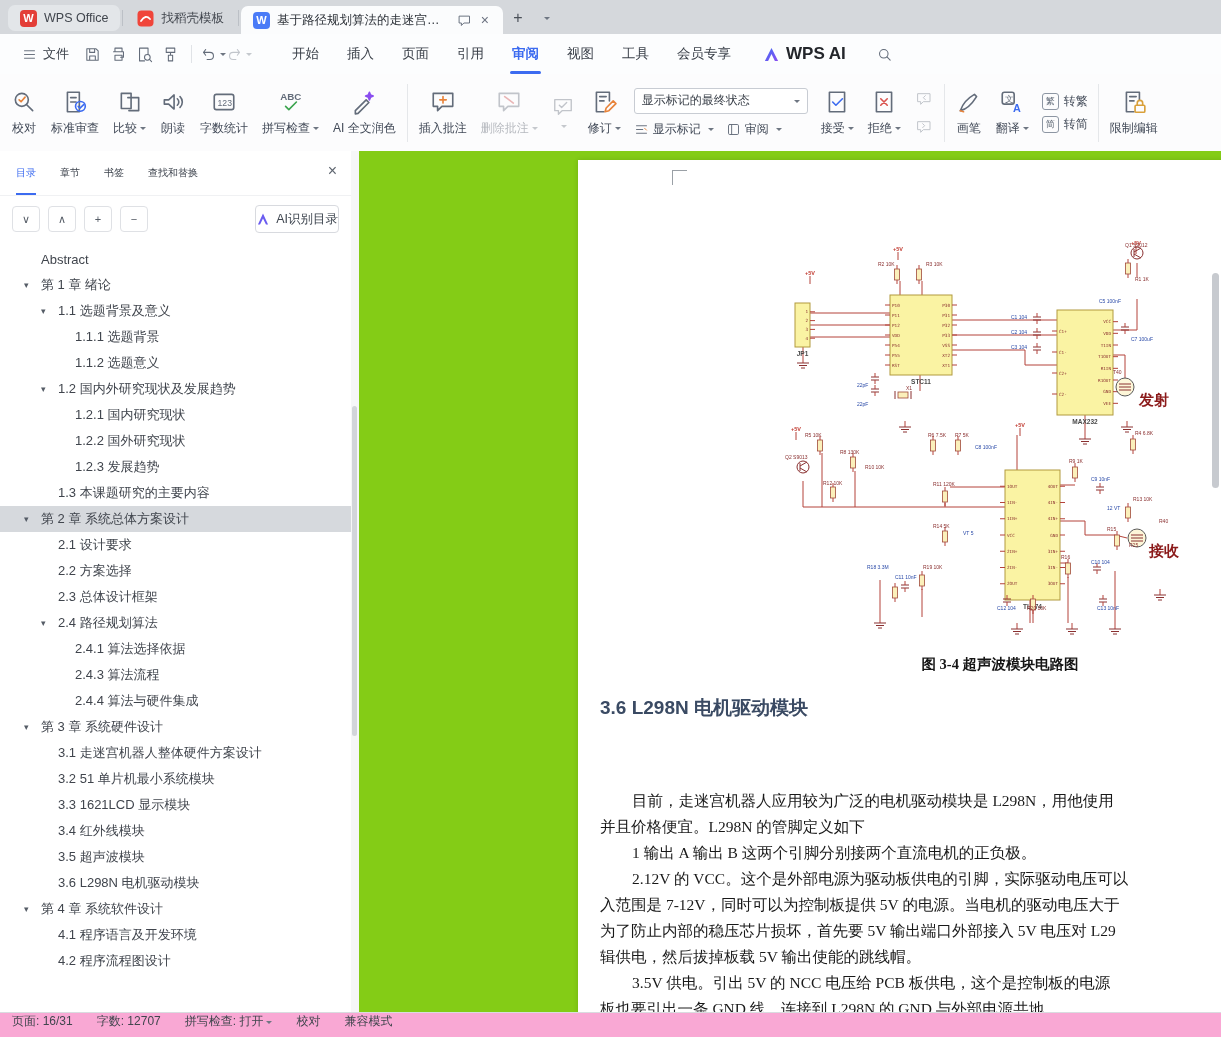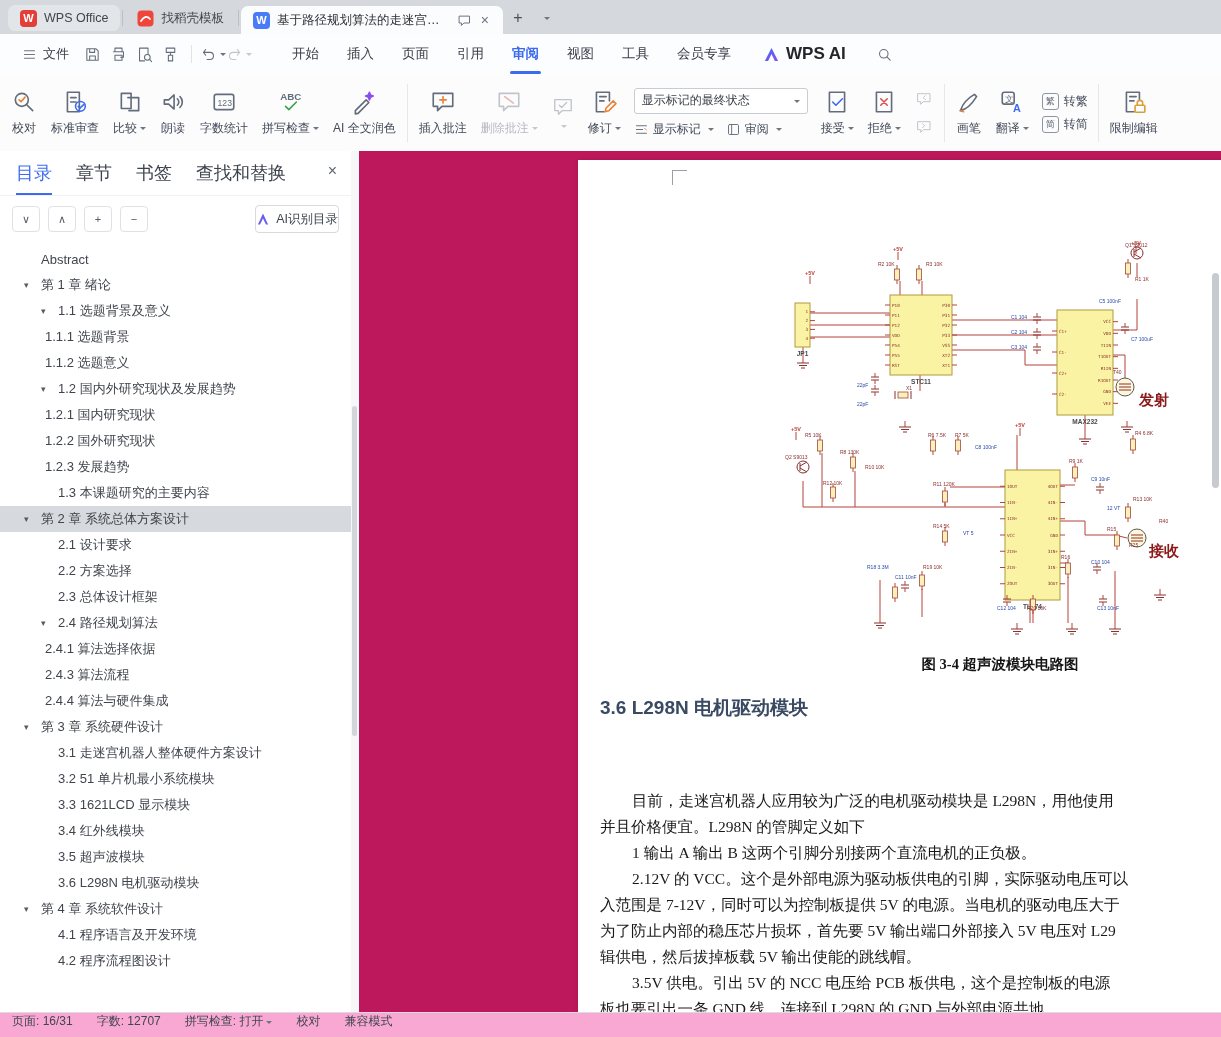--- a/index.html
+++ b/index.html
@@ -51,39 +51,39 @@
   .rb-mini{width:24px;height:22px;display:flex;align-items:center;justify-content:center;border-radius:3px;cursor:pointer;}
   .tt-col{display:flex;flex-direction:column;gap:6px;margin:0 6px;flex:none;}
   .tt-row{display:flex;align-items:center;gap:5px;font-size:12px;color:#414957;cursor:pointer;white-space:nowrap;}
   .cbox{width:15px;height:15px;border:1px solid #8d96a3;border-radius:3px;font-size:9px;display:flex;align-items:center;justify-content:center;color:#5a6472;}
 
   
   .sidebar{position:absolute;top:151px;left:0;width:351px;bottom:24px;background:#fff;overflow:hidden;}
   .sb-scrollbar{position:absolute;top:151px;left:351px;width:8px;bottom:24px;background:#f6f7f8;border-right:1px solid #e2e4e8;}
   .sb-scrollbar .thumb{position:absolute;left:1px;width:5px;top:255px;height:330px;background:#d2d5da;border-radius:3px;}
   .sb-tabs{height:44px;display:flex;align-items:center;gap:24px;padding:0 16px;position:relative;border-bottom:1px solid #f0f1f3;}
-  .sb-tab{font-size:18px;color:#3d434d;cursor:pointer;height:44px;line-height:44px;}
+  .sb-tab{font-size:10px;color:#3d434d;cursor:pointer;height:44px;line-height:44px;}
   .sb-tab.active{color:#3c6bf0;box-shadow:inset 0 -2px 0 #3c6bf0;}
   .sb-close{position:absolute;right:14px;top:11px;font-size:16px;color:#5f6670;cursor:pointer;}
   .sb-tools{height:46px;display:flex;align-items:center;gap:8px;padding:0 12px;}
   .sq{width:26px;height:24px;border:1px solid #dfe1e5;border-radius:4px;background:#fff;display:flex;align-items:center;justify-content:center;
       font-size:11px;color:#555c66;cursor:pointer;}
   .ai-btn{margin-left:auto;height:26px;border:1px solid #d8dadf;border-radius:4px;display:flex;align-items:center;gap:6px;
           padding:0 0;font-size:12.5px;color:#3f4650;cursor:pointer;background:#fff;}
   .toc{position:absolute;top:95px;left:0;right:0;bottom:0;overflow:hidden;}
   .toc-row{height:26px;display:flex;align-items:center;font-size:13px;color:#40454d;cursor:pointer;white-space:nowrap;}
   .toc-row.sel{background:#d6d9dd;}
   .toc-row .arrow{width:17px;font-size:9px;color:#555c66;text-align:left;flex:none;}
   .toc-row .arrow.hide{visibility:hidden;}
   .lv1{padding-left:24px;}
   .lv2{padding-left:41px;}
-  .lv3{padding-left:45px;}
+  .lv3{padding-left:75px;}
 
   
-  .canvas{position:absolute;top:151px;left:359px;right:0;bottom:24px;background:#be185d;overflow:hidden;}
+  .canvas{position:absolute;top:151px;left:359px;right:0;bottom:24px;background:#84cc16;overflow:hidden;}
   .page{position:absolute;left:219px;top:9px;width:880px;height:1130px;background:#fff;box-shadow:0 0 5px rgba(0,0,0,.14);}
   .cropmark{position:absolute;left:94px;top:10px;width:14px;height:14px;border-left:1px solid #9aa0a6;border-top:1px solid #9aa0a6;}
   .doc-svg{position:absolute;left:207px;top:75px;width:400px;height:412px;}
   .caption{position:absolute;left:22px;top:495px;width:800px;text-align:center;font-weight:bold;font-size:14.5px;color:#151515;
            font-family:"Liberation Serif",serif;}
   .h2{position:absolute;left:22px;top:535px;font-size:19px;font-weight:bold;color:#3a4a63;}
   .body-text{position:absolute;left:22px;top:628px;font-size:15.5px;line-height:26px;color:#191919;
              font-family:"Liberation Serif",serif;white-space:nowrap;}
   .dline.ind{text-indent:32px;}
   .v-scroll{position:absolute;right:1px;top:4px;width:9px;bottom:4px;}

